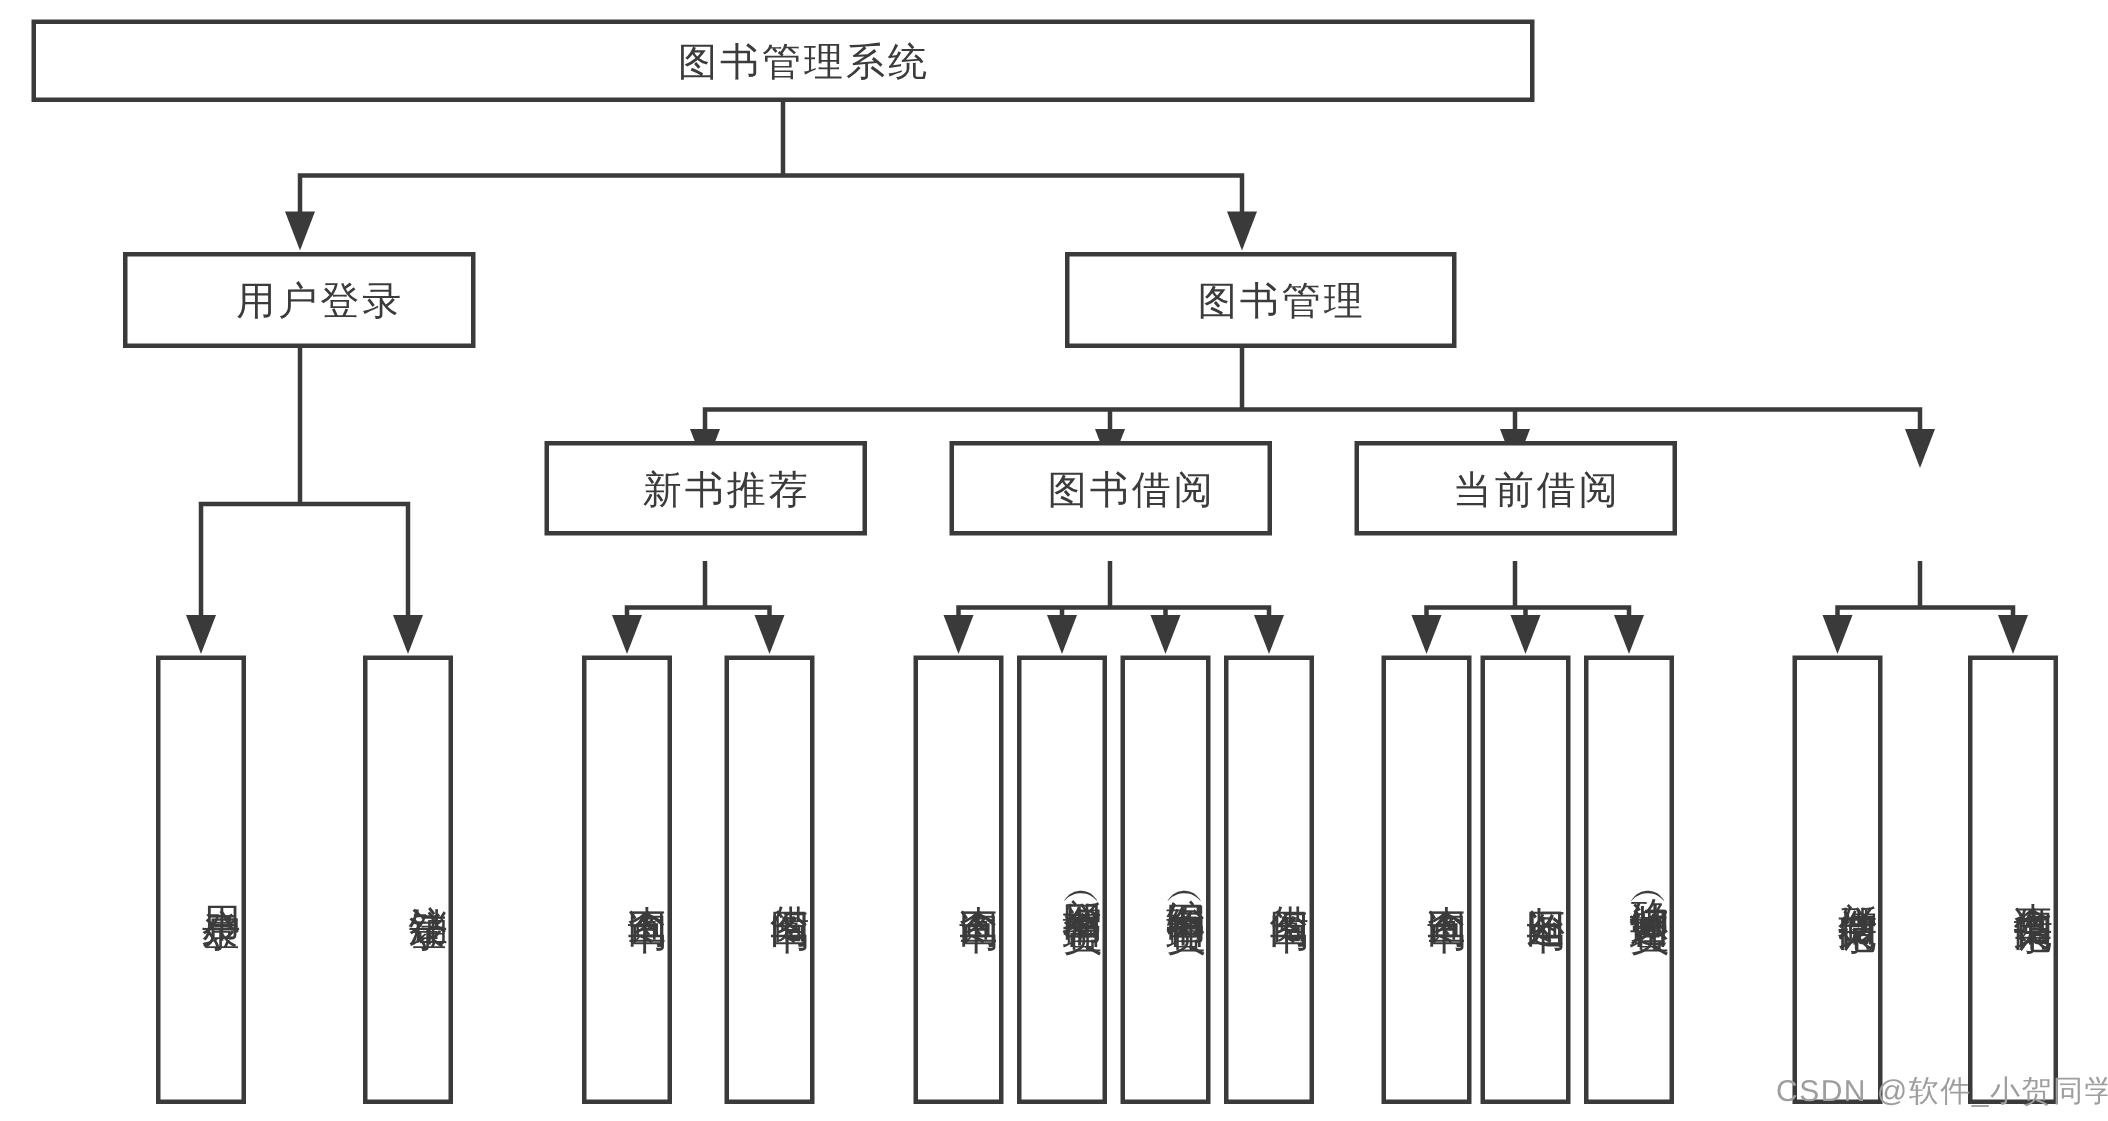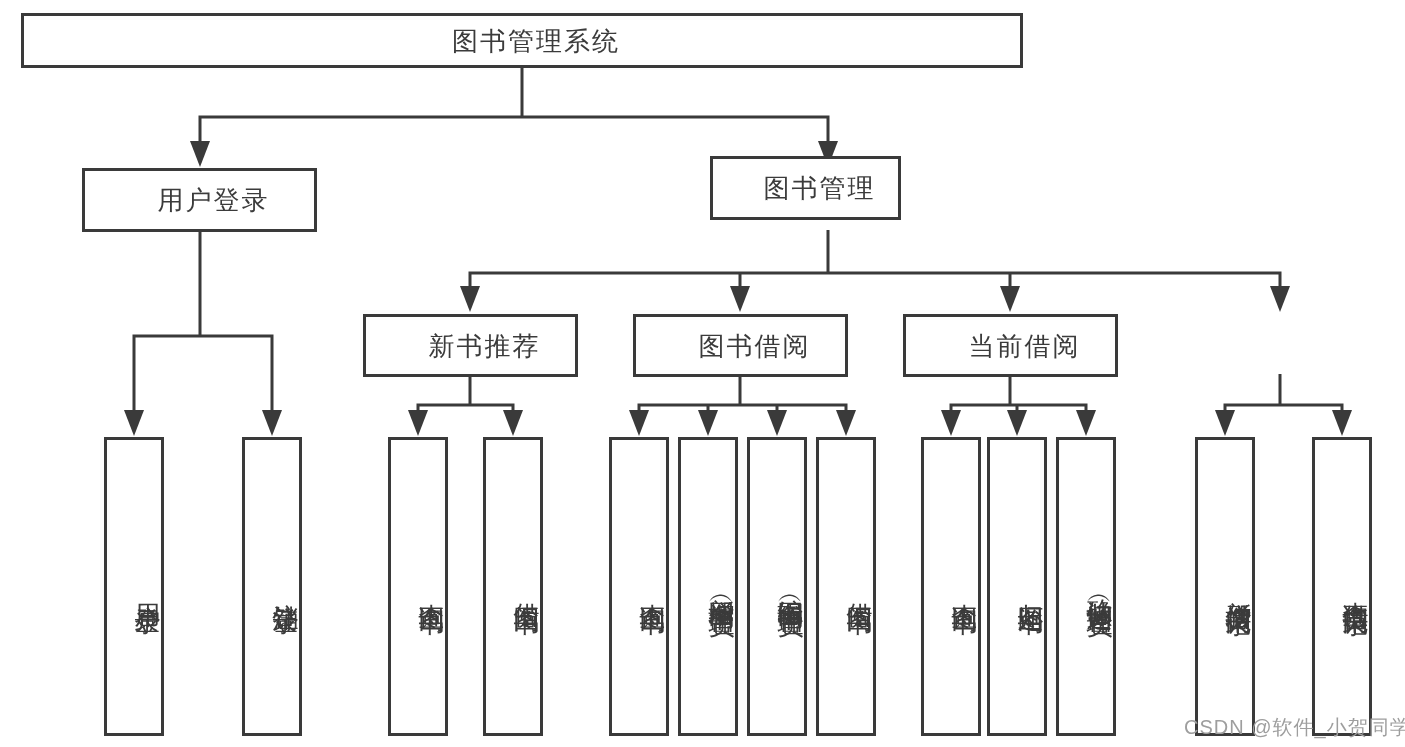--- a/index.html
+++ b/index.html
@@ -18,22 +18,22 @@
   }
   .node .hlabel{
     font-size:26px;letter-spacing:2px;line-height:1;white-space:nowrap;
   }
   .node .vlabel{
     writing-mode:vertical-rl;text-orientation:mixed;
     font-size:26px;letter-spacing:2px;line-height:1;white-space:nowrap;
   }
   .root-box{left:21px;top:13px;width:1002px;height:55px;}
   .l1-user{left:82px;top:168px;width:235px;height:64px;}
-  .l1-book{left:710px;top:156px;width:191px;height:64px;}
-  .mid{top:314px;width:215px;height:63px;}
+  .l1-book{left:710px;top:168px;width:261px;height:64px;}
+  .mid{top:294px;width:215px;height:63px;}
   .mid-1{left:363px;} .mid-2{left:633px;justify-content:center;} .mid-3{left:903px;align-items:center;} .mid-4{left:1173px;}
   .leaf{top:437px;width:60px;height:299px;}
   .leaf-1{left:104px;}  .leaf-2{left:242px;}
   .leaf-3{left:388px;}  .leaf-4{left:483px;}
   .leaf-5{left:609px;}  .leaf-6{left:678px;}  .leaf-7{left:747px;}  .leaf-8{left:816px;}
   .leaf-9{left:921px;}  .leaf-10{left:987px;} .leaf-11{left:1056px;}
   .leaf-12{left:1195px;}.leaf-13{left:1312px;}
   .watermark{
     position:absolute;left:1184px;top:714px;
     font-size:20px;letter-spacing:1px;color:#9e9e9e;white-space:nowrap;

